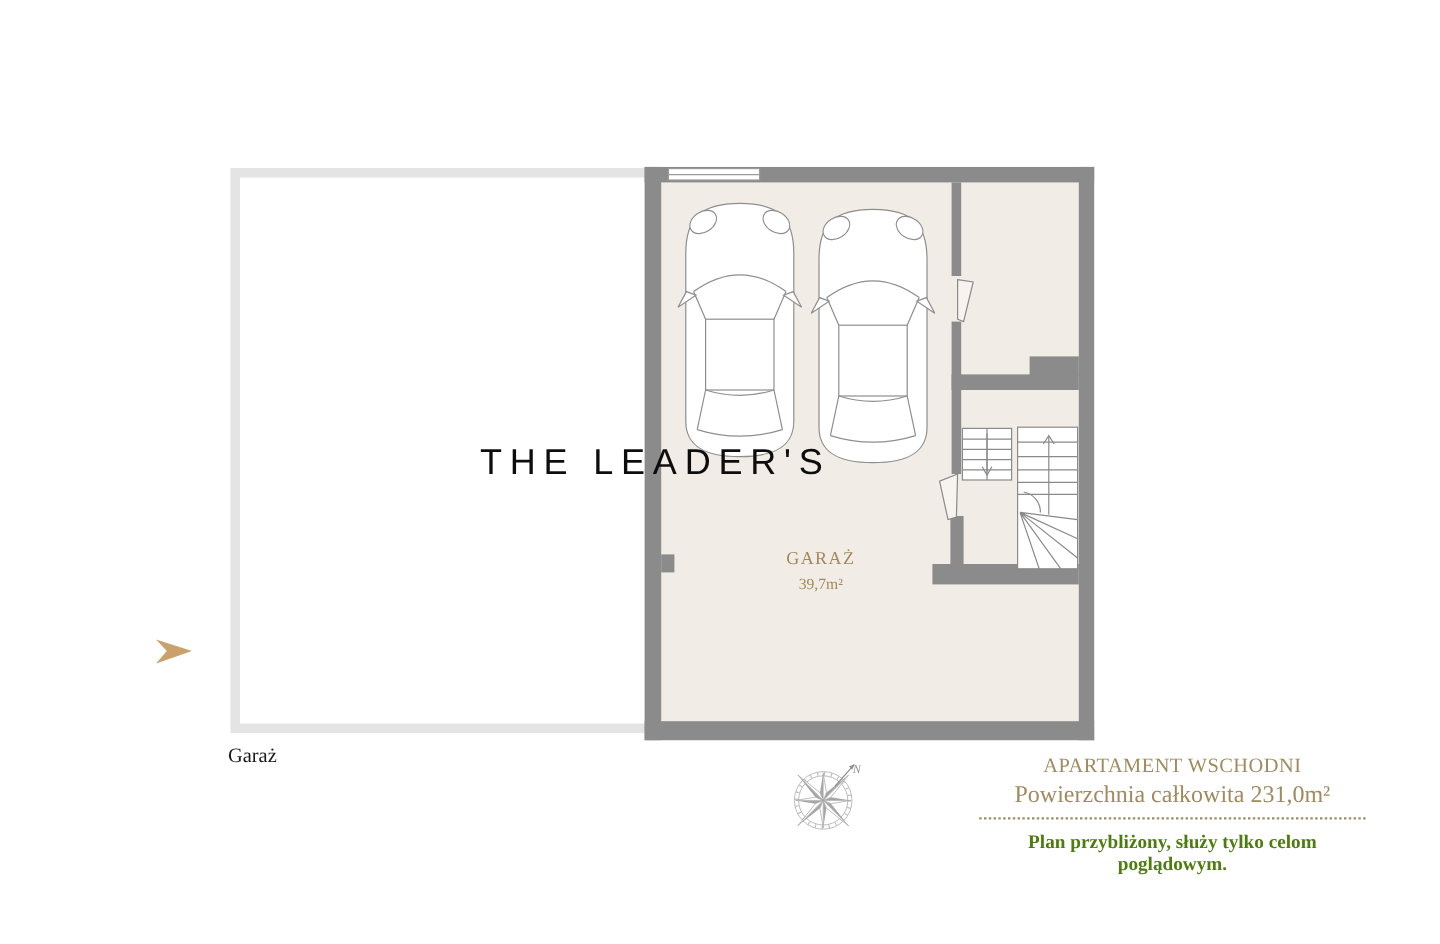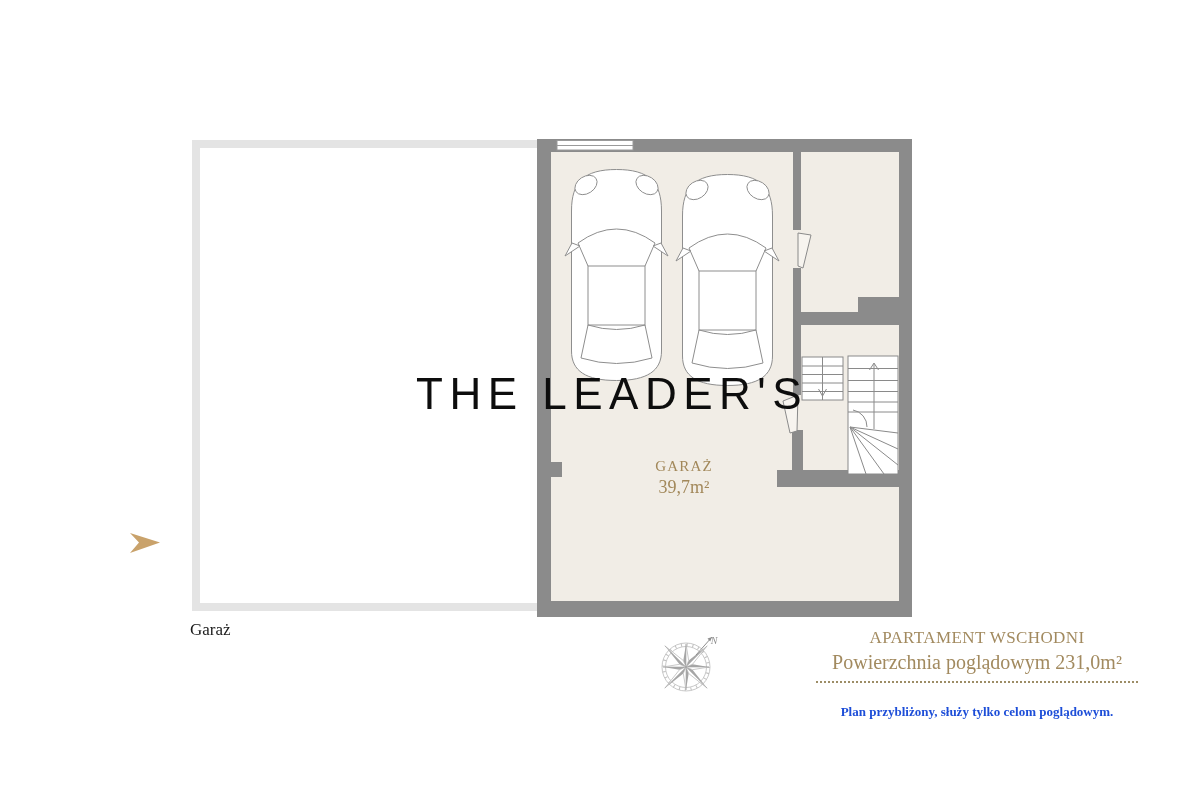--- a/index.html
+++ b/index.html
@@ -10,32 +10,32 @@
     box-sizing:border-box;border:8px solid #e4e4e4;background:#ffffff;z-index:1;}
   .garaz-label{position:absolute;left:190px;top:620px;font-size:17px;color:#191919;z-index:3;}
   
   .gold-arrow{position:absolute;left:127px;top:528px;z-index:3;cursor:pointer;}
   
   .plan{position:absolute;left:537px;top:139px;z-index:2;}
   
   .room-label{position:absolute;left:614px;top:456px;width:140px;text-align:center;
     color:#a2885a;z-index:3;}
   .room-label .rn{font-size:15px;letter-spacing:1.2px;line-height:20px;}
-  .room-label .ra{font-size:18px;line-height:22px;}
+  .room-label .ra{font-size:13px;line-height:22px;}
   
-  .watermark{position:absolute;left:416px;top:369px;font-family:"Liberation Sans",sans-serif;
-    font-size:44px;font-weight:300;letter-spacing:6.5px;color:#0d0d0d;white-space:nowrap;z-index:6;}
+  .watermark{position:absolute;left:400px;top:369px;font-family:"Liberation Sans",sans-serif;
+    font-size:30px;font-weight:300;letter-spacing:6.5px;color:#0d0d0d;white-space:nowrap;z-index:6;}
   
   .compass{position:absolute;left:646px;top:627px;z-index:3;}
   
   .info{position:absolute;left:816px;top:628px;width:322px;text-align:center;z-index:3;}
   .info-title{font-size:17px;font-weight:400;color:#a28a5f;letter-spacing:.4px;}
   .info-sub{font-size:20px;color:#a28a5f;margin-top:3px;}
   .info-divider{border-top:2px dotted #9d8d66;margin-top:7px;height:0;}
-  .info-disc{font-size:13px;font-weight:700;color:#1d4ed8;margin-top:21px;}
+  .info-disc{font-size:16px;font-weight:700;color:#4d7c0f;margin-top:11px;}
 </style>
 </head>
 <body>
 
 <div id="stage">
 
   <div class="outline-rect"></div>
   <div class="garaz-label">Garaż</div>
 
   <svg class="gold-arrow" width="40" height="30" viewBox="0 0 40 30">
@@ -117,18 +117,18 @@
     </g>
     <path fill="#a6a6a6" d="M40,17 L37.3,33.5 L40,40 Z M61.2,18.8 L42.7,33.5 L40,40 Z M63,40 L46.5,37.3 L40,40 Z M61.2,61.2 L46.5,42.7 L40,40 Z M40,63 L42.7,46.5 L40,40 Z M18.8,61.2 L37.3,46.5 L40,40 Z M17,40 L33.5,42.7 L40,40 Z M18.8,18.8 L33.5,37.3 L40,40 Z"></path>
     <path fill="#ffffff" stroke="#a6a6a6" stroke-width="0.6" d="M40,17 L42.7,33.5 L40,40 Z M61.2,18.8 L46.5,37.3 L40,40 Z M63,40 L46.5,42.7 L40,40 Z M61.2,61.2 L42.7,46.5 L40,40 Z M40,63 L37.3,46.5 L40,40 Z M18.8,61.2 L33.5,42.7 L40,40 Z M17,40 L33.5,37.3 L40,40 Z M18.8,18.8 L37.3,33.5 L40,40 Z"></path>
     <path d="M50,28 L66,10" stroke="#8f8f8f" stroke-width="1" fill="none"></path>
     <path d="M66,10 L61.5,11.5 L64.2,14.4 Z" fill="#8f8f8f"></path>
     <text x="68" y="17" font-size="10" font-style="italic" fill="#8f8f8f" text-anchor="middle" font-family="Liberation Serif, serif">N</text>
   </svg>
 
   <div class="info">
     <div class="info-title">APARTAMENT WSCHODNI</div>
-    <div class="info-sub">Powierzchnia poglądowym 231,0m²</div>
+    <div class="info-sub">Powierzchnia całkowita 231,0m²</div>
     <div class="info-divider"></div>
     <div class="info-disc">Plan przybliżony, służy tylko celom poglądowym.</div>
   </div>
 
 </div>
 
 </body></html>

